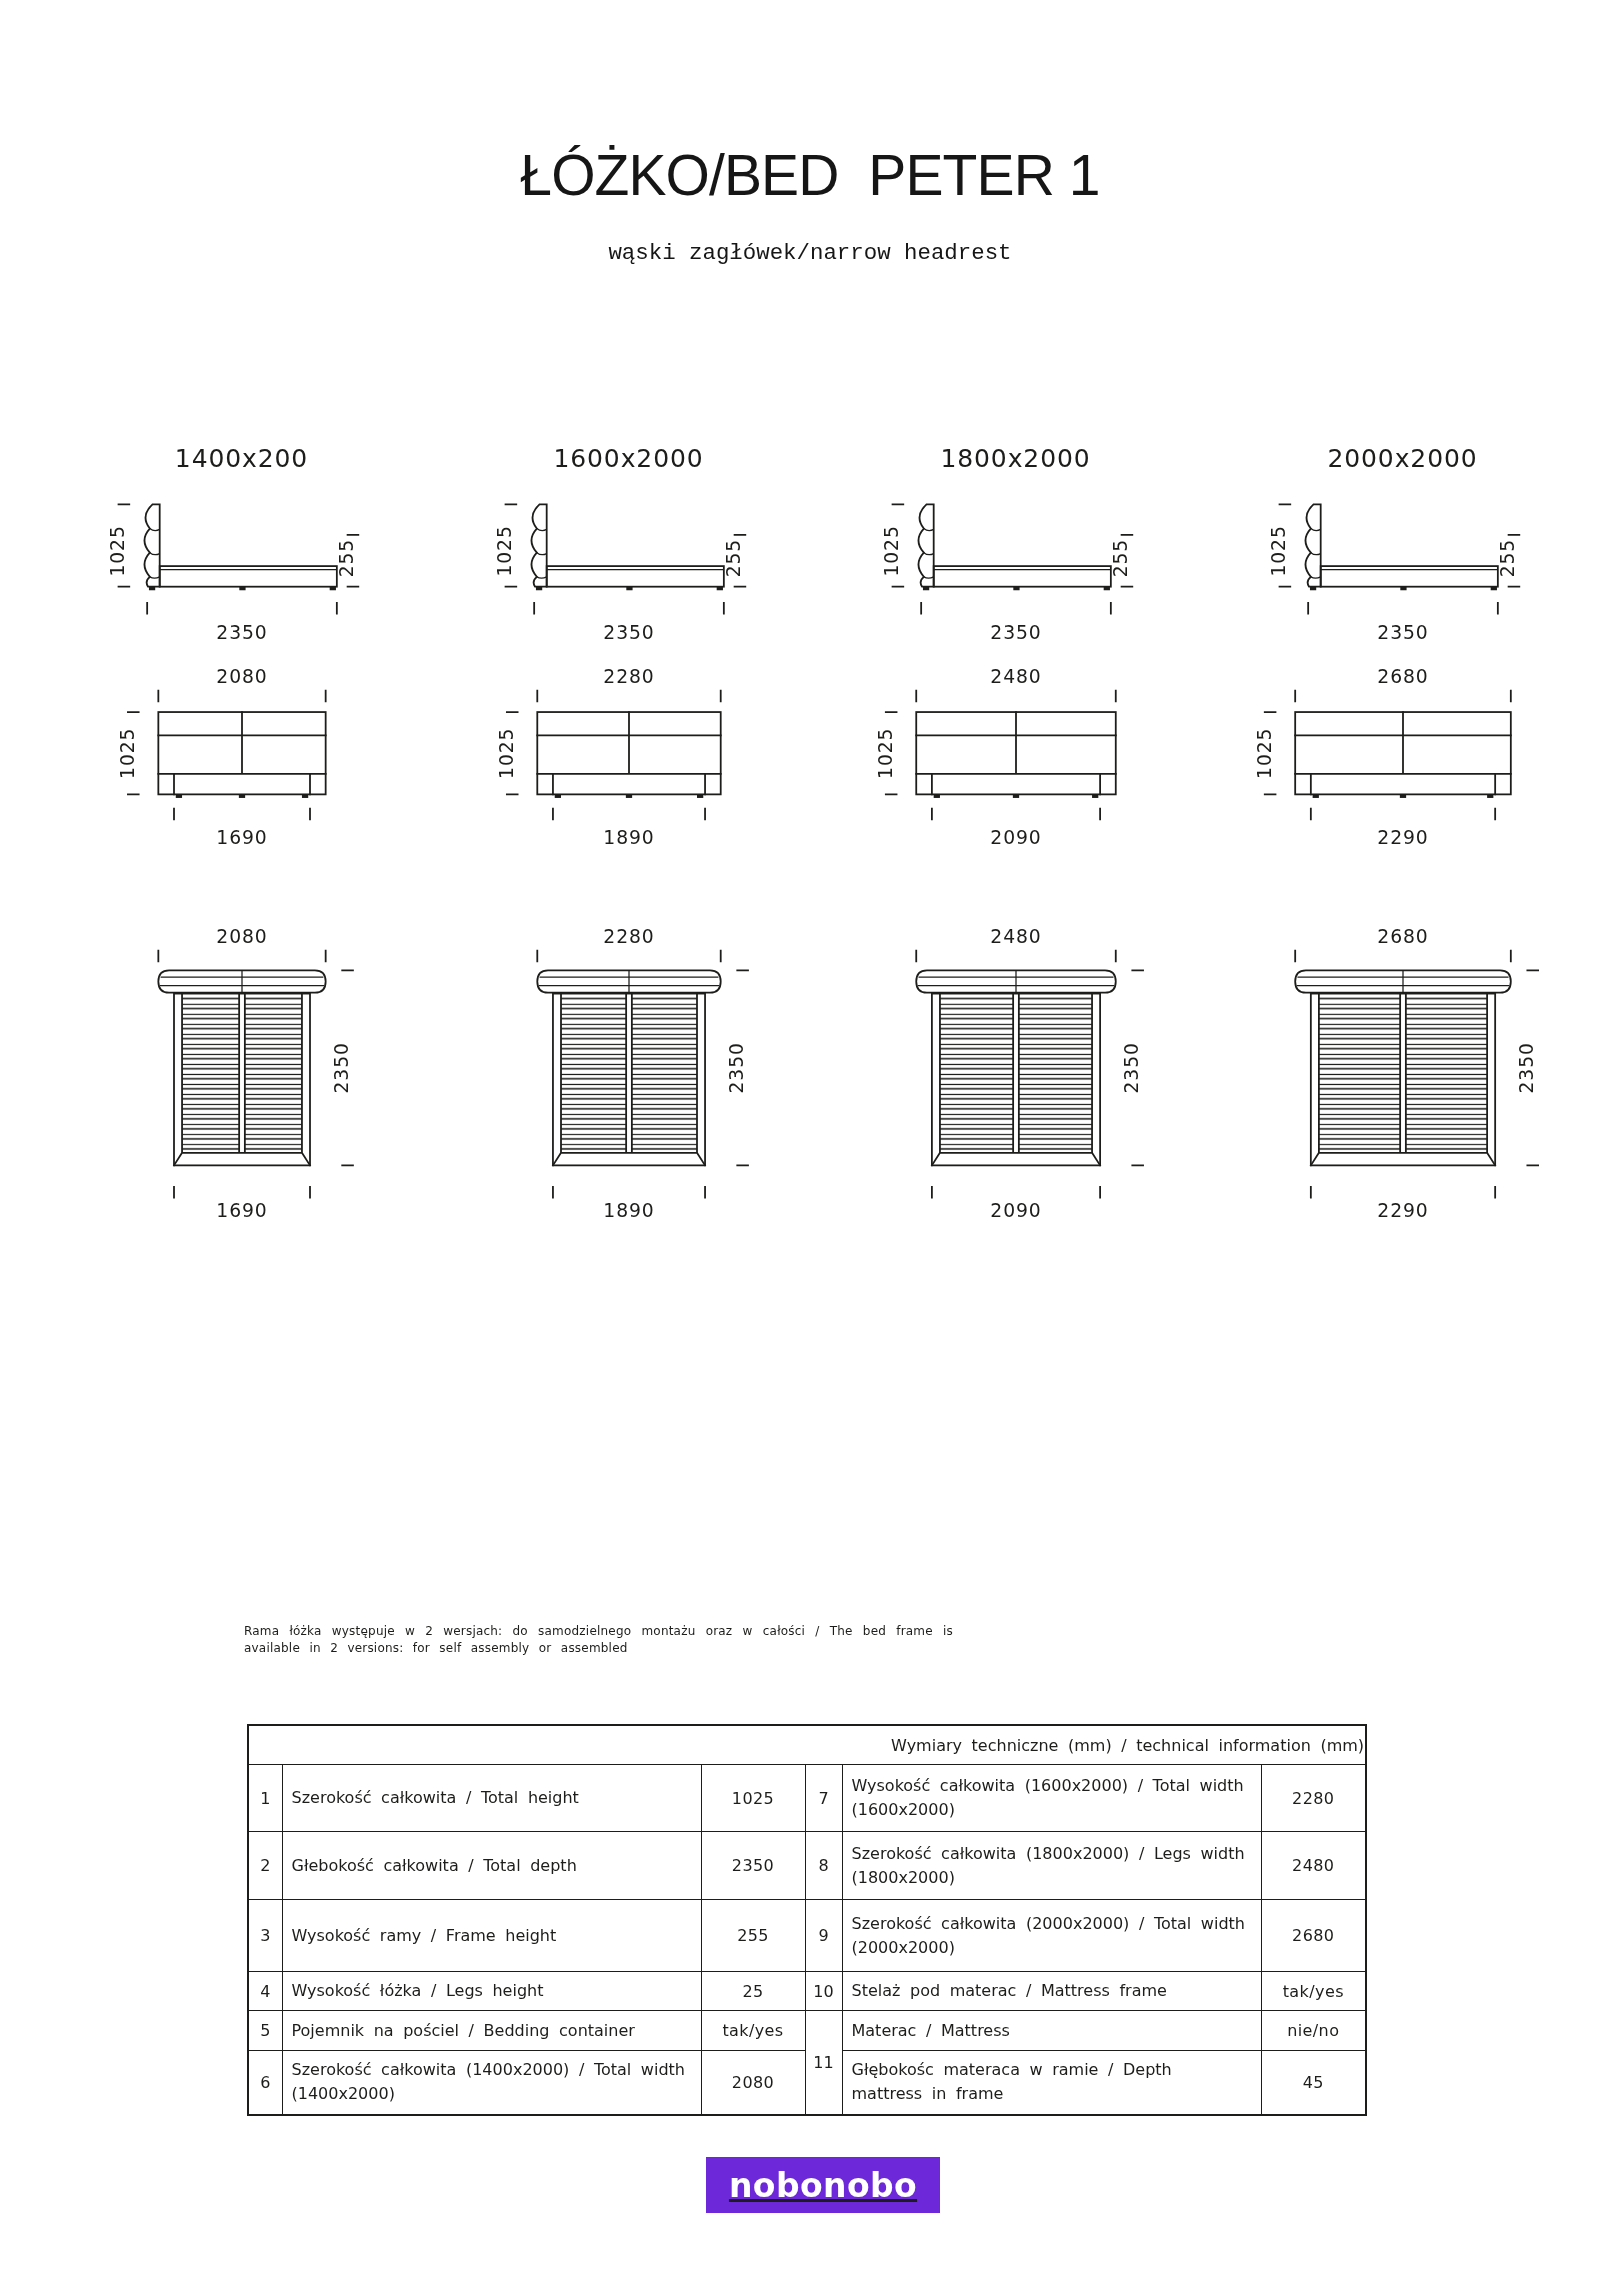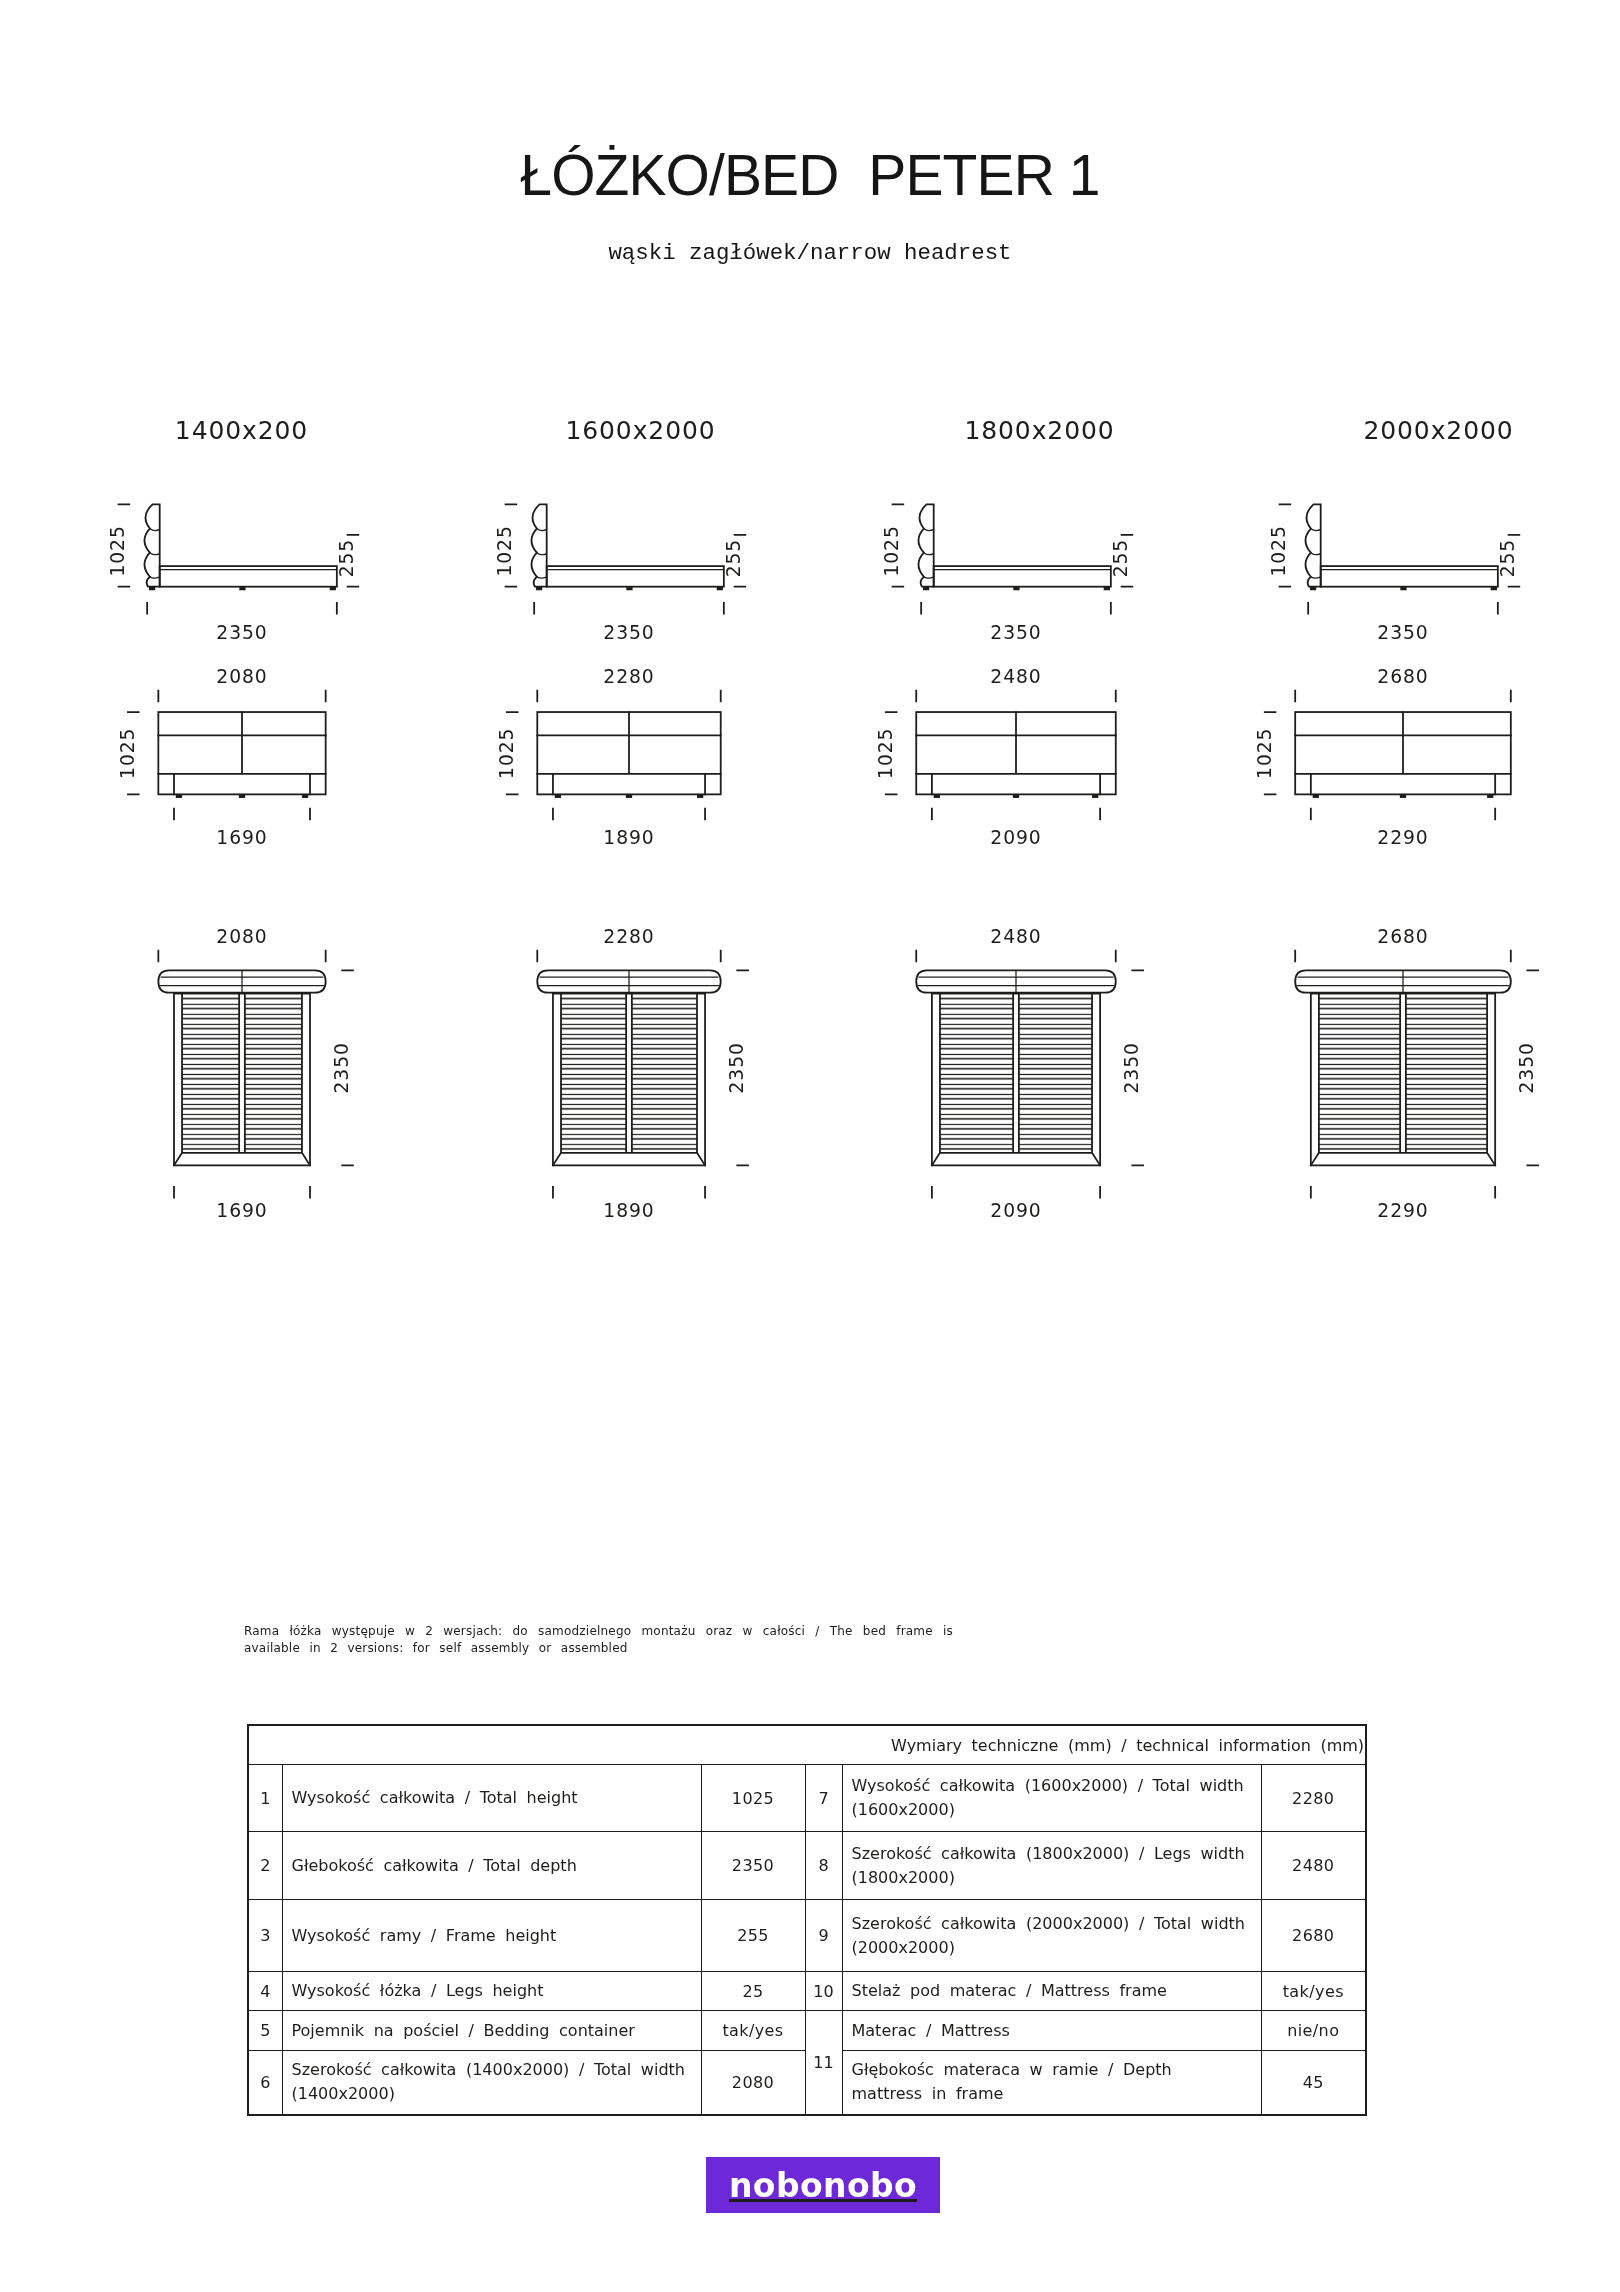--- a/index.html
+++ b/index.html
@@ -16,21 +16,21 @@
   }
   .subtitle {
     position:absolute; top:240px; left:0; width:1620px;
     text-align:center; font-size:22.4px; color:#161616;
     font-family:Liberation Mono, monospace;
   }
   .labels-row, .dia-row {
     position:absolute; left:48px; width:1548px;
     display:grid; grid-template-columns:repeat(4,387px); justify-items:center;
   }
-  .labels-row { top:416px;gap:12px; }
+  .labels-row { top:444px; }
   .size-label { font-size:25px; letter-spacing:0.9px; color:#1d1d1b; }
   .row-side  { top:497px; }
   .row-front { top:667px; }
   .row-top   { top:927px; }
   .ln   { stroke:#1d1d1b; stroke-width:2; fill:none; stroke-linecap:square; }
   .ln-thin { stroke:#1d1d1b; stroke-width:1.4; fill:none; }
   .foot { fill:#1d1d1b; stroke:none; }
   .dim  { font:21px "DejaVu Sans", sans-serif; fill:#1d1d1b; letter-spacing:1px; }
   .note {
     position:absolute; left:244px; top:1623px; width:709px;
@@ -307,21 +307,21 @@
       <col style="width:37px">
         <col style="width:419px">
         <col style="width:105px">
     </colgroup>
     <tbody>
         <tr>
       <td class="thead" colspan="6">Wymiary techniczne (mm) / technical information (mm)</td>
     </tr>
     <tr class="h-tall1">
       <td class="num">1</td>
-      <td class="desc">Wysokość całkowita / Total height</td>
+      <td class="desc">Szerokość całkowita / Total height</td>
       <td class="val">1025</td>
       <td class="num">7</td>
       <td class="desc">Wysokość całkowita (1600x2000) / Total width (1600x2000)</td>
       <td class="val">2280</td>
     </tr>
     <tr class="h-tall2">
       <td class="num">2</td>
       <td class="desc">Głebokość całkowita / Total depth</td>
       <td class="val">2350</td>
       <td class="num">8</td>

